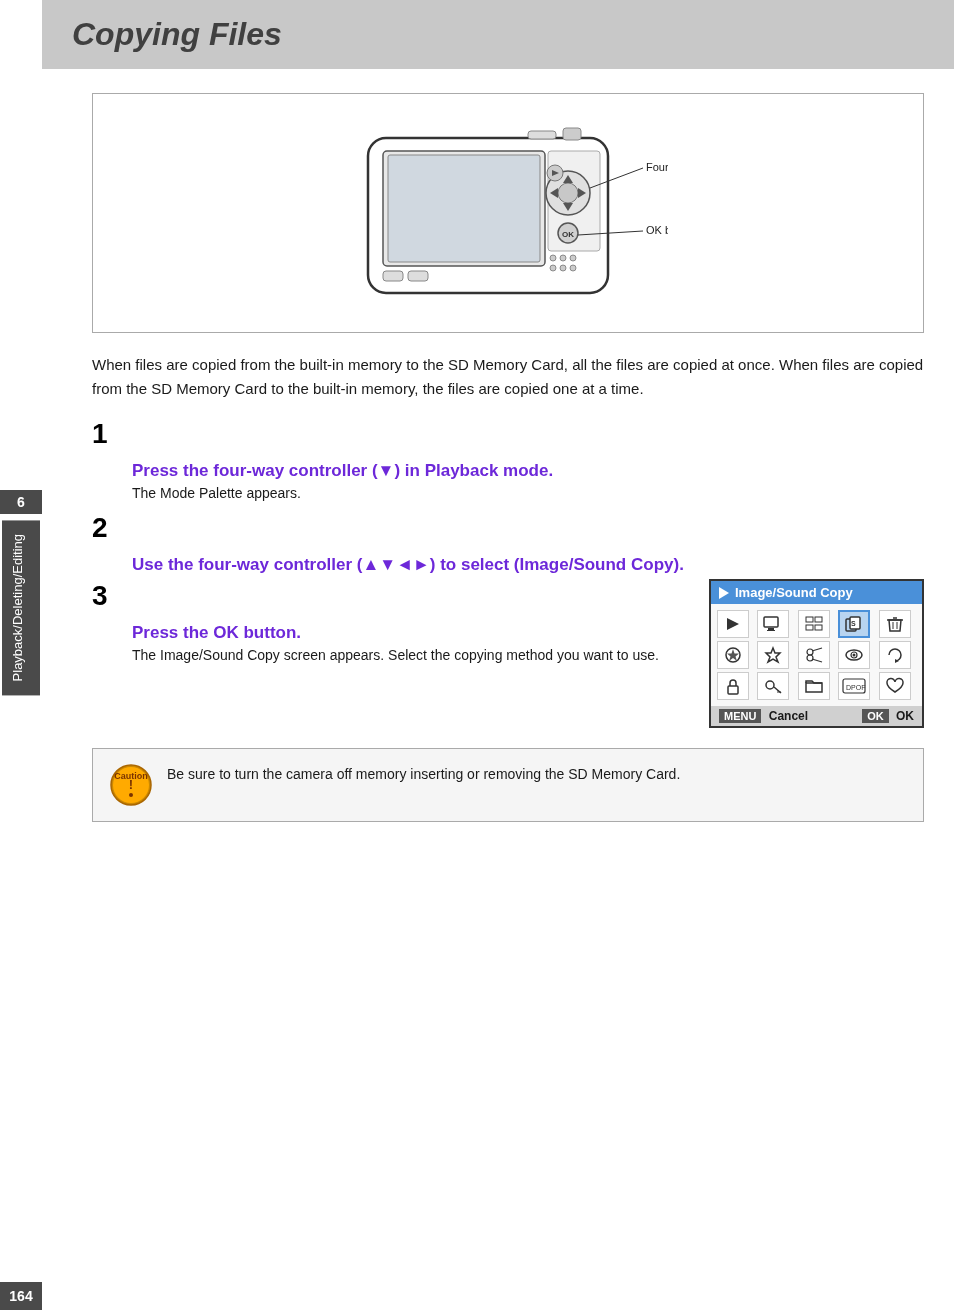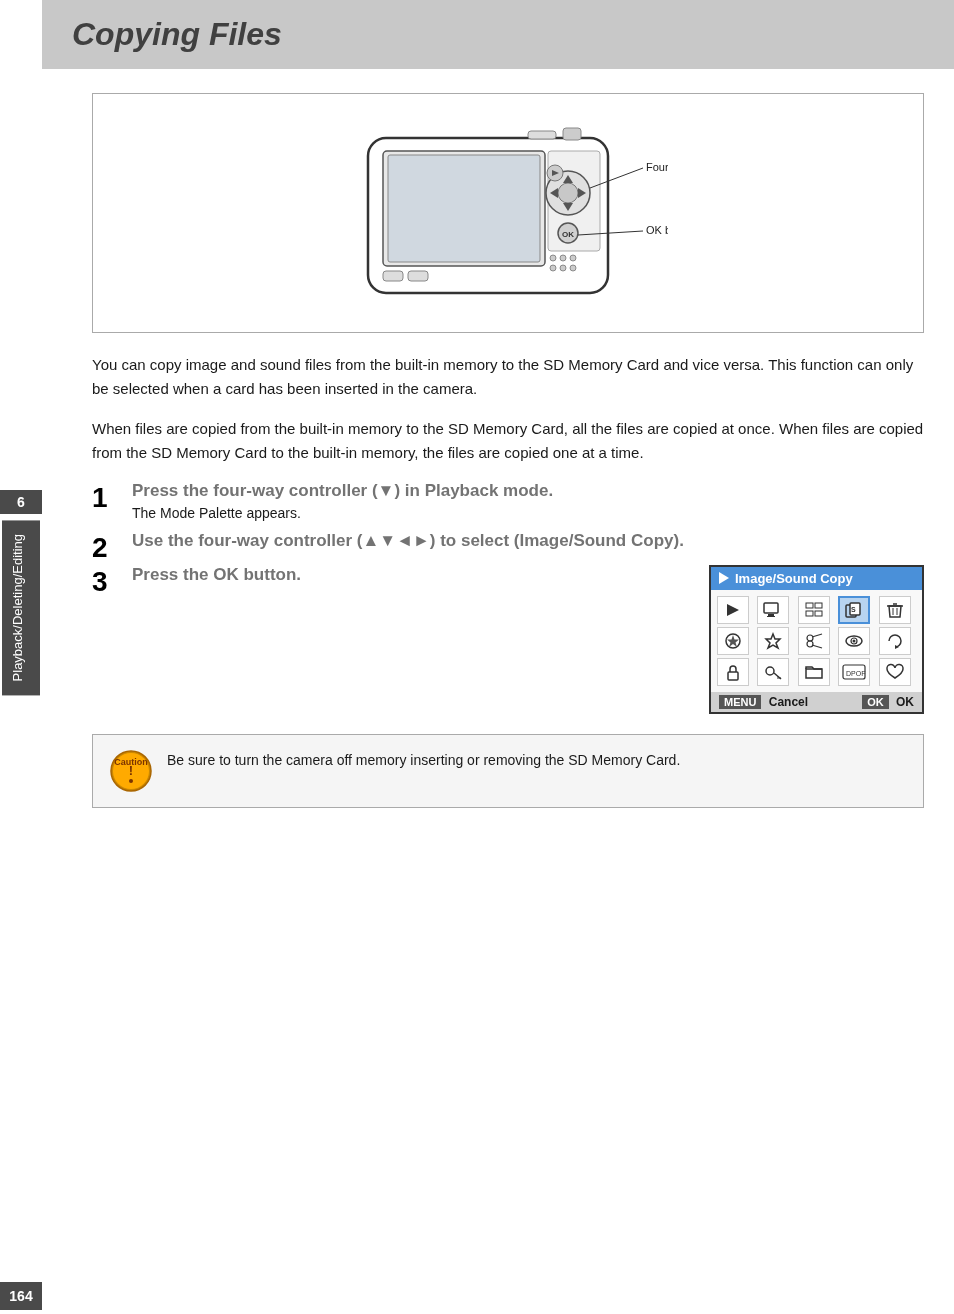--- a/index.html
+++ b/index.html
@@ -127,22 +127,23 @@
       min-width: 40px;
       color: #000;
       line-height: 1.2;
     }
     .step-content {
       flex: 1;
     }
     .step-title {
       font-size: 17px;
       font-weight: bold;
-      color: #737373;
+      color: #6d28d9;
       margin-bottom: 4px;
+      margin-top: 44px;
     }
     .step-desc {
       font-size: 14px;
       color: #1a1a1a;
       margin-left: 0;
     }
 
     
     .step2-container {
       display: flex;
@@ -310,21 +311,20 @@
           <line x1="242" y1="75" x2="295" y2="55" stroke="#333" stroke-width="1"></line>
 
           <line x1="230" y1="122" x2="295" y2="118" stroke="#333" stroke-width="1"></line>
 
           <text x="298" y="58" font-size="11" fill="#222">Four-way controller</text>
           <text x="298" y="121" font-size="11" fill="#222">OK button</text>
         </svg>
       </div>
     </div>
 
-    <p class="description">You can copy image and sound files from the built-in memory to the SD Memory Card and vice versa. This function can only be selected when a card has been inserted in the camera.</p>
     <p class="description">When files are copied from the built-in memory to the SD Memory Card, all the files are copied at once. When files are copied from the SD Memory Card to the built-in memory, the files are copied one at a time.</p>
 
     <div class="step">
       <div class="step-number">1</div>
       <div class="step-content">
         <div class="step-title">Press the four-way controller (▼) in Playback mode.</div>
         <div class="step-desc">The Mode Palette appears.</div>
       </div>
     </div>
 
@@ -336,20 +336,21 @@
         </div>
       </div>
 
     </div>
 
     <div style="display:flex; align-items:flex-start; gap:16px; margin-top:-10px;">
       <div class="step" style="flex:1; margin-bottom:0;">
         <div class="step-number">3</div>
         <div class="step-content">
           <div class="step-title">Press the OK button.</div>
+          <div class="step-desc">The Image/Sound Copy screen appears. Select the copying method you want to use.</div>
         </div>
       </div>
 
       <div class="dialog-box">
         <div class="dialog-title-bar">
           <span class="play-icon"></span>
           <span>Image/Sound Copy</span>
         </div>
         <div class="dialog-icons-grid">
 

